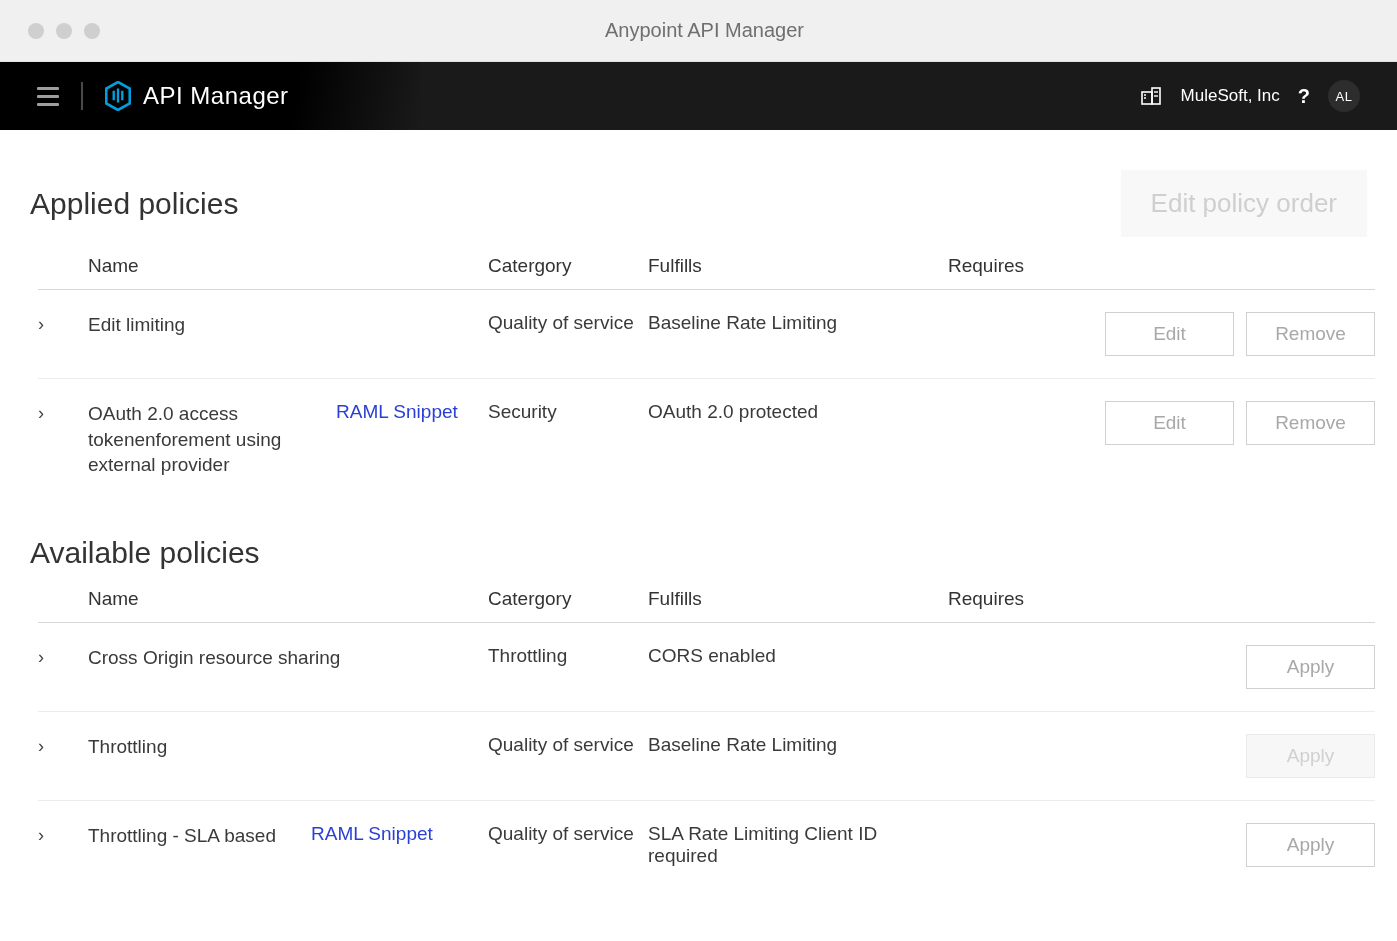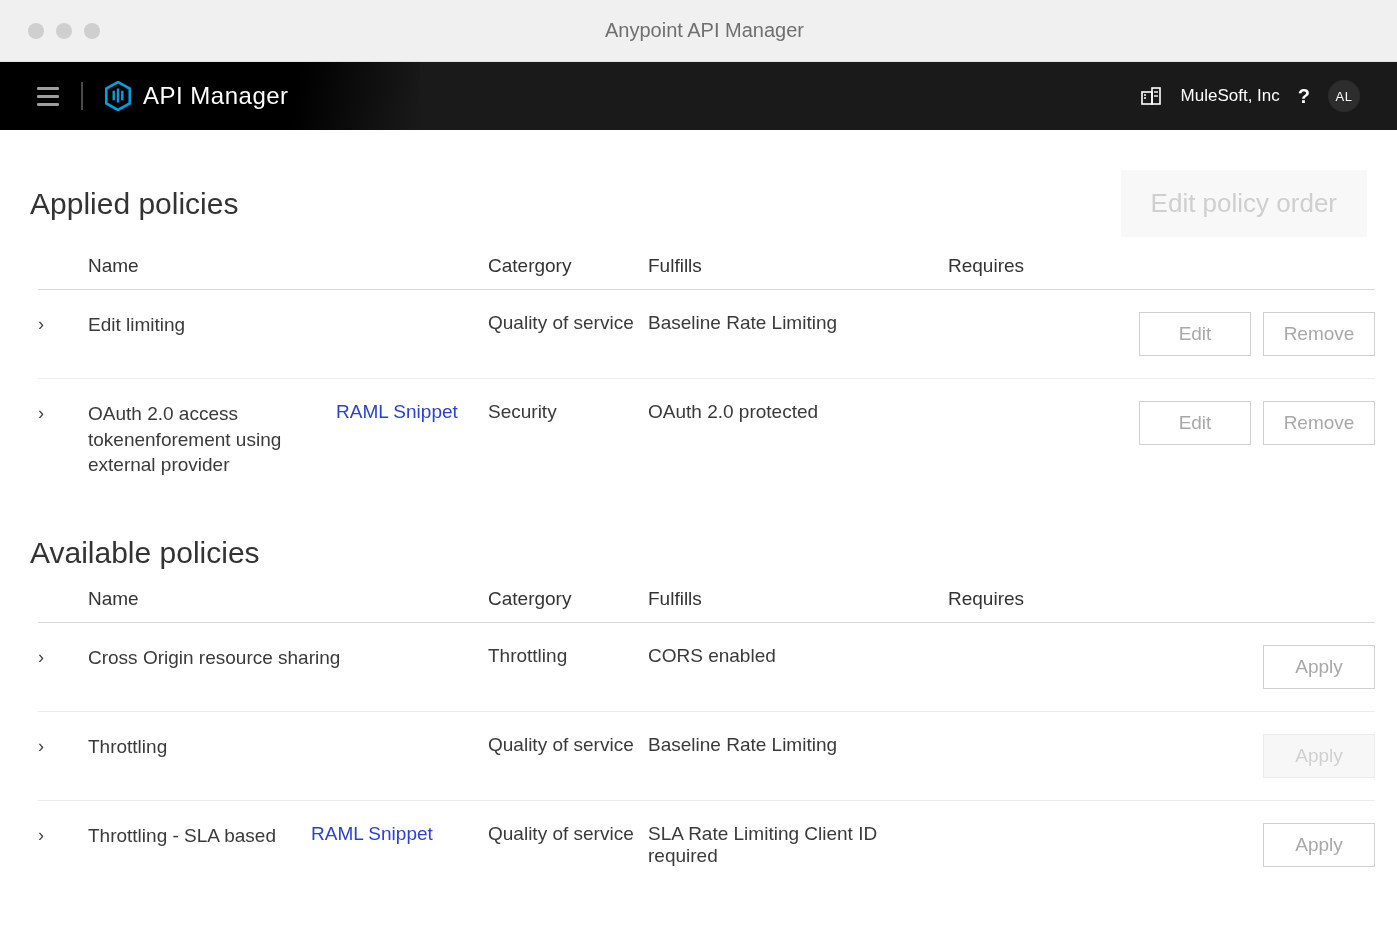--- a/index.html
+++ b/index.html
@@ -66,21 +66,21 @@
     padding: 22px 0; border-bottom:1px solid #ececec;
     font-size:19px; color:#3a3a3a;
   }
   .row:last-child { border-bottom:none; }
   .chevron { font-size:18px; color:#444; padding-top:2px; cursor:pointer; user-select:none; }
   .name-block { display:flex; align-items:flex-start; }
   .name-text { width:240px; line-height:1.35; }
   .raml { color:#2a3fd6; margin-left:8px; cursor:pointer; white-space:nowrap; }
   .btn {
     border:1px solid #d0d0d0; background:#fff; color:#a8a8a8;
-    font-size:19px; padding: 10px 0; width:112px; text-align:center;
+    font-size:19px; padding: 10px 0; width:129px; text-align:center;
     cursor:pointer; font-weight:300;
   }
   .btn.disabled { background:#f7f7f7; color:#d0d0d0; border-color:#eaeaea; cursor:default; }
   .section-gap { height: 36px; }
 </style>
 </head>
 <body>
 
 <div class="window-chrome">
   <div class="traffic-lights">

